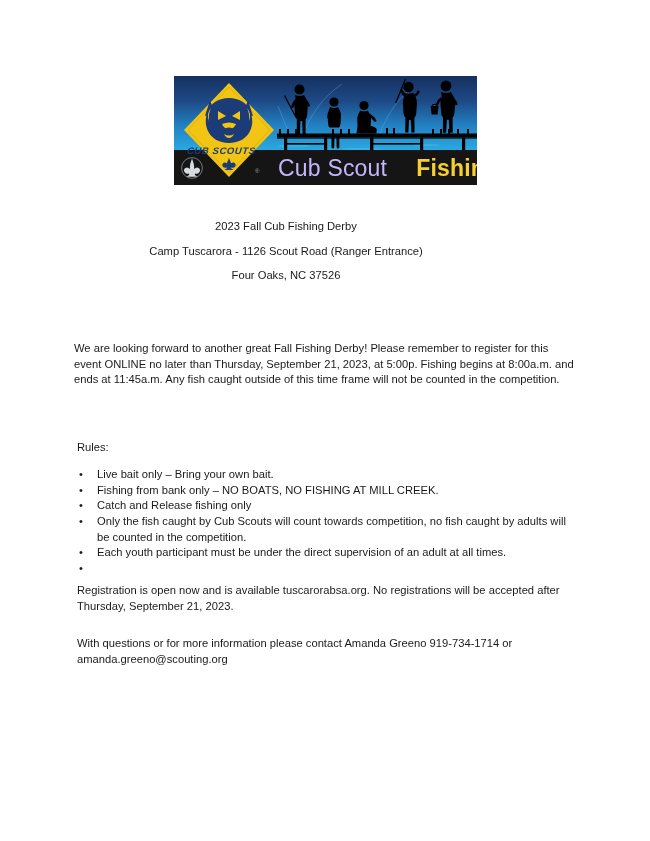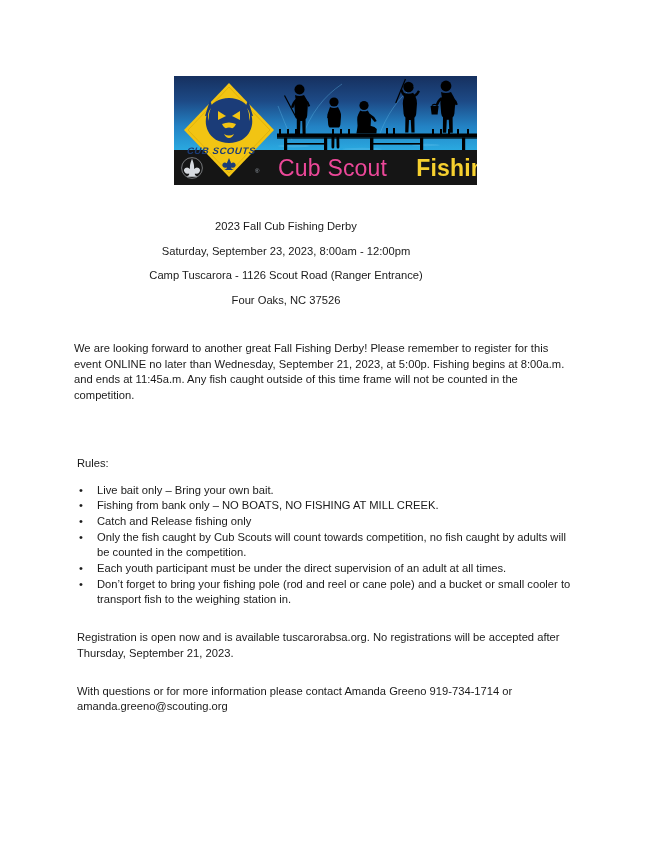--- a/index.html
+++ b/index.html
@@ -40,21 +40,21 @@
 
   
   .wordmark {
     position: absolute;
     left: 104px; top: 76px;
     height: 33px;
     display: flex; align-items: center;
     white-space: nowrap;
   }
   .wm-cub {
-    color: #ec4899;
+    color: #c4b5fd;
     font-size: 23px;
     font-weight: 400;
     letter-spacing: 0.2px;
     font-family: "Liberation Sans", sans-serif;
   }
   .wm-fish {
     color: #f6d02f;
     font-size: 23px;
     font-weight: 700;
     margin-left: 29px;
@@ -281,28 +281,27 @@
     <div class="reg-mark">®</div>
 
     <div class="wordmark">
       <span class="wm-cub">Cub Scout</span>
       <span class="wm-fish">Fishing</span>
     </div>
   </div>
 
   <div class="centered-block">
     <div class="line">2023 Fall Cub Fishing Derby</div>
-    <div class="line">Saturday, September 23, 2023, 8:00am - 12:00pm</div>
     <div class="line">Camp Tuscarora - 1126 Scout Road (Ranger Entrance)</div>
     <div class="line">Four Oaks, NC 37526</div>
   </div>
 
   <div class="body-block">
 
-    <p class="para">We are looking forward to another great Fall Fishing Derby! Please remember to register for this event ONLINE no later than Wednesday, September 21, 2023, at 5:00p.  Fishing begins at 8:00a.m. and ends at 11:45a.m. Any fish caught outside of this time frame will not be counted in the competition.</p>
+    <p class="para">We are looking forward to another great Fall Fishing Derby! Please remember to register for this event ONLINE no later than Thursday, September 21, 2023, at 5:00p.  Fishing begins at 8:00a.m. and ends at 11:45a.m. Any fish caught outside of this time frame will not be counted in the competition.</p>
 
     <div class="spacer-sm"></div>
 
 
     <div class="spacer-lg"></div>
 
 
     <div class="spacer-sm"></div>
 
     <p class="para indent-1">Rules:</p>
@@ -325,21 +324,20 @@
       <li>
         <span class="bullet">•</span>
         <span>Only the fish caught by Cub Scouts will count towards competition, no fish caught by adults will be counted in the competition.</span>
       </li>
       <li>
         <span class="bullet">•</span>
         <span>Each youth participant must be under the direct supervision of an adult at all times.</span>
       </li>
       <li>
         <span class="bullet">•</span>
-        <span>Don’t forget to bring your fishing pole (rod and reel or cane pole) and a bucket or small cooler to transport fish to the weighing station in.</span>
       </li>
     </ul>
 
     <div class="spacer-md"></div>
 
     <p class="para indent-1">Registration is open now and is available tuscarorabsa.org. No registrations will be accepted after Thursday, September 21, 2023.</p>
 
     <div class="spacer-md"></div>
 
     <p class="para indent-1">With questions or for more information please contact Amanda Greeno 919-734-1714 or amanda.greeno@scouting.org</p>

